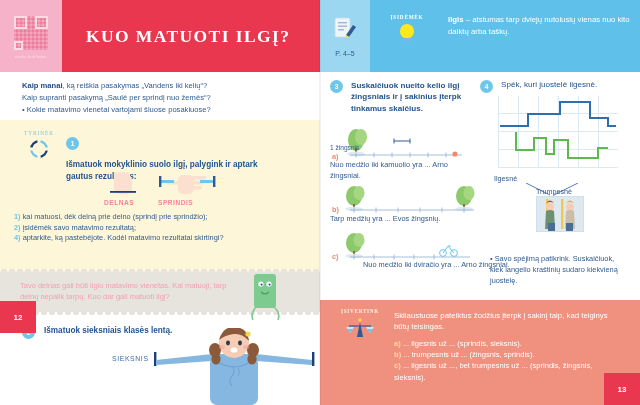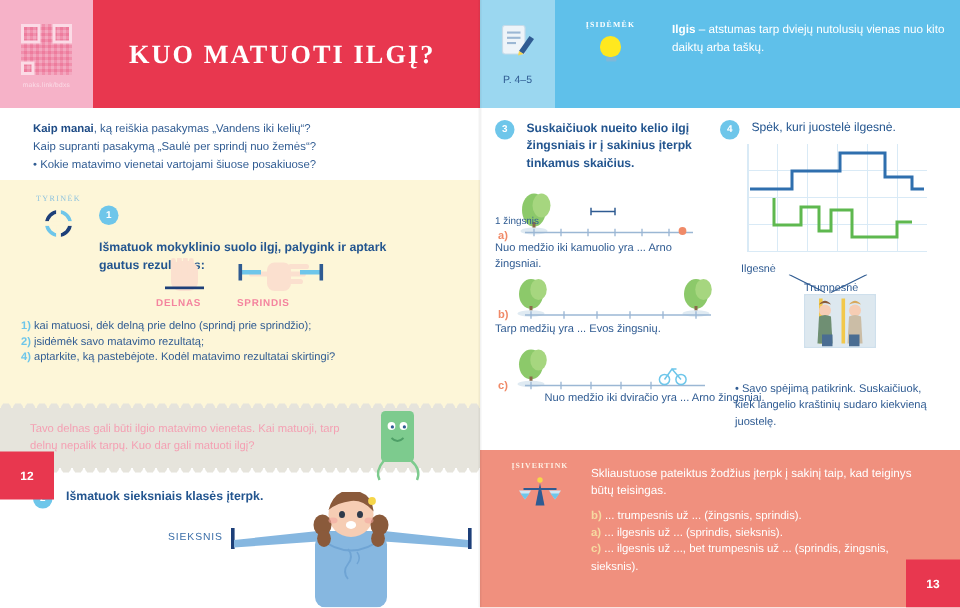--- a/index.html
+++ b/index.html
@@ -324,21 +324,21 @@
         <circle cx="13.6" cy="10.6" r="1.1" fill="#2f5b92"></circle>
         <circle cx="21.6" cy="10.6" r="1.1" fill="#2f5b92"></circle>
         <path d="M13 18 q4 4 8 0" fill="none" stroke="#4e9f67" stroke-width="1.2"></path>
         <path d="M8 33 q-6 7 -3 13" fill="none" stroke="#7dcb8e" stroke-width="1.6"></path>
         <path d="M26 33 q7 6 4 13" fill="none" stroke="#7dcb8e" stroke-width="1.6"></path>
       </svg>
     </div>
 
     <div class="task2wrap">
       <div class="badge">2</div>
-      <div class="txt">Išmatuok sieksniais klasės įterpk.</div>
+      <div class="txt">Išmatuok sieksniais klasės lentą.</div>
     </div>
 
     <div class="sieksnis-lbl">SIEKSNIS</div>
 
     <div style="position:absolute; left:152px; top:328px; width:168px; height:77px;">
       <svg width="168" height="77" viewBox="0 0 168 77">
         <rect x="2" y="24" width="2.4" height="14" fill="#1d3f79"></rect>
         <rect x="160" y="24" width="2.4" height="14" fill="#1d3f79"></rect>
         <path d="M4 32 L60 26 L104 26 L160 32 L160 37 L104 33 L60 33 L4 37 Z" fill="#86b7e0"></path>
         <rect x="58" y="28" width="48" height="49" rx="7" fill="#86b7e0"></rect>
@@ -524,22 +524,22 @@
           <path d="M21 9 L29 9 L25 15 Z" fill="#cfe6f3"></path>
           <path d="M2 11 L8 11 L5 15 Z" fill="#6ec6ea"></path>
           <path d="M22 11 L28 11 L25 15 Z" fill="#6ec6ea"></path>
         </svg>
       </div>
     </div>
 
     <div class="s-intro">Skliaustuose pateiktus žodžius įterpk į sakinį taip, kad teiginys būtų teisingas.</div>
 
     <div class="s-items">
+      <div><span class="k">a)</span><span> ... ilgesnis už ... (sprindis, sieksnis).</span></div>
       <div><span class="k">b)</span><span> ... trumpesnis už ... (žingsnis, sprindis).</span></div>
-      <div><span class="k">a)</span><span> ... ilgesnis už ... (sprindis, sieksnis).</span></div>
       <div><span class="k">c)</span><span> ... ilgesnis už ..., bet trumpesnis už ... (sprindis, žingsnis, sieksnis).</span></div>
     </div>
 
     <div class="pagenum-r">13</div>
   </div>
 
   <div class="gutter"></div>
 </div>
 
 </body></html>

